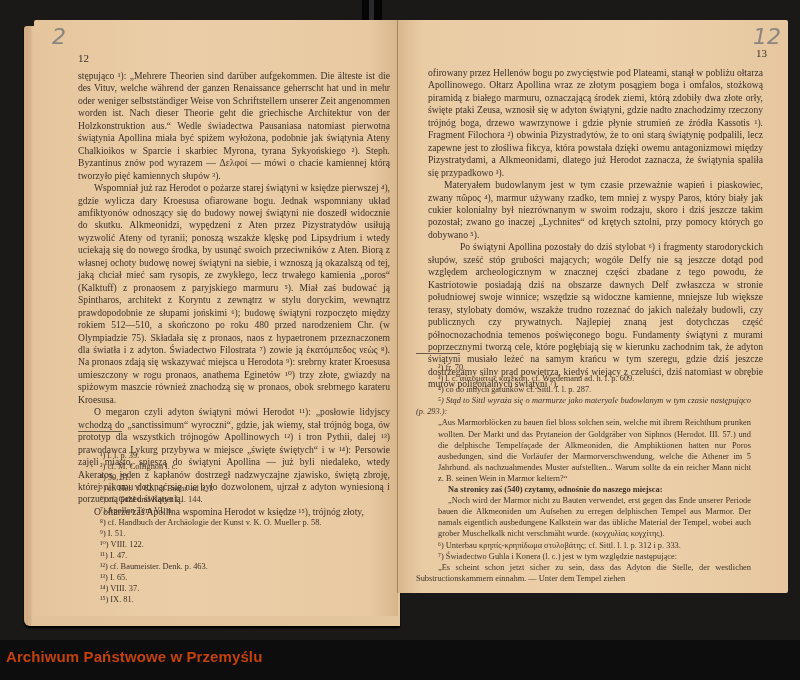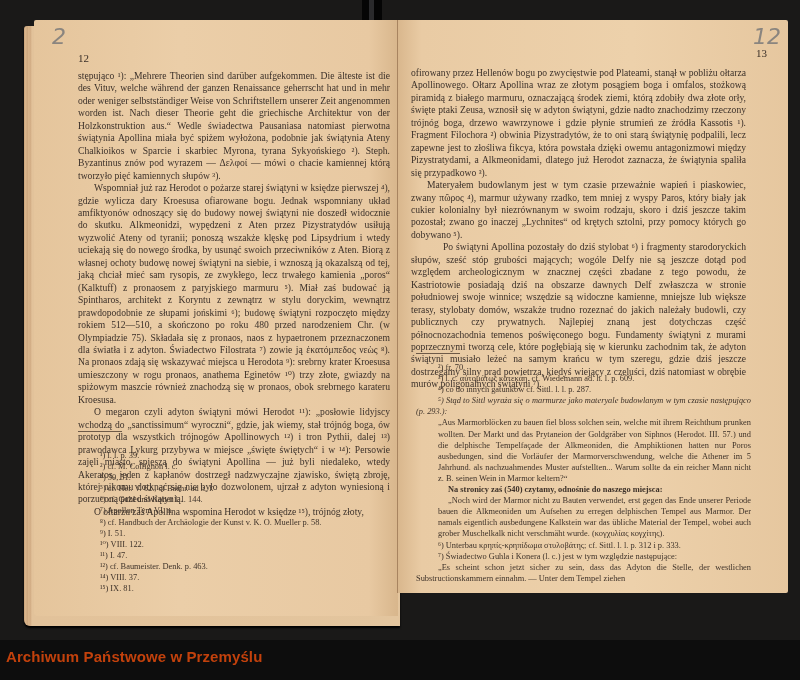--- a/index.html
+++ b/index.html
@@ -60,32 +60,33 @@
         <div class="ind2">²) cf. M. Collignon l. c.</div>
         <div class="ind2">⁴) 50, 51.</div>
         <div class="ind2">⁵) cf. Her. V. 62., cf Baehr. ad h. l.</div>
         <div class="ind2">⁶) cf. Guhl und Koner l. l. 144.</div>
         <div class="ind2">⁷) Apollon Tym VI. n.</div>
         <div class="ind2">⁸) cf. Handbuch der Archäologie der Kunst v. K. O. Mueller p. 58.</div>
         <div class="ind2">⁹) I. 51.</div>
         <div class="ind2">¹⁰) VIII. 122.</div>
         <div class="ind2">¹¹) I. 47.</div>
         <div class="ind2">¹²) cf. Baumeister. Denk. p. 463.</div>
+        <div class="ind2">¹³) I. 65.</div>
         <div class="ind2">¹⁴) VIII. 37.</div>
         <div class="ind2">¹⁵) IX. 81.</div>
       </div>
     </div>
 
     <div class="gutter"></div>
 
     <div class="page right">
       <div class="pencil-num" style="left:355px; top:4px;">12</div>
       <div class="page-num" style="left:358px; top:27px;">13</div>
 
-      <div class="text-block" style="left:13px; top:47px; width:335px;">
+      <div class="text-block" style="left:30px; top:47px; width:335px;">
         <p class="noindent">ofirowany przez Hellenów bogu po zwycięstwie pod Plateami, stanął w pobliżu ołtarza Apollinowego. Ołtarz Apollina wraz ze złotym posągiem boga i omfalos, stożkową piramidą z białego marmuru, oznaczającą środek ziemi, którą zdobiły dwa złote orły, święte ptaki Zeusa, wznosił się w adyton świątyni, gdzie nadto znachodzimy rzeczony trójnóg boga, drzewo wawrzynowe i gdzie płynie strumień ze źródła Kassotis ¹). Fragment Filochora ²) obwinia Pizystradytów, że to oni starą świątynię podpalili, lecz zapewne jest to złośliwa fikcya, która powstała dzięki owemu antagonizmowi między Pizystratydami, a Alkmeonidami, dlatego już Herodot zaznacza, że świątynia spaliła się przypadkowo ³).</p>
         <p>Materyałem budowlanym jest w tym czasie przeważnie wapień i piaskowiec, zwany πῶρος ⁴), marmur używany rzadko, tem mniej z wyspy Paros, który biały jak cukier kolonialny był niezrównanym w swoim rodzaju, skoro i dziś jeszcze takim pozostał; zwano go inaczej „Lychnites“ od krętych sztolni, przy pomocy których go dobywano ⁵).</p>
         <p style="text-indent:32px;">Po świątyni Apollina pozostały do dziś stylobat ⁶) i fragmenty starodoryckich słupów, sześć stóp grubości mających; wogóle Delfy nie są jeszcze dotąd pod względem archeologicznym w znacznej części zbadane z tego powodu, że Kastriotowie posiadają dziś na obszarze dawnych Delf zwłaszcza w stronie południowej swoje winnice; wszędzie są widoczne kamienne, mniejsze lub większe terasy, stylobaty domów, wszakże trudno rozeznać do jakich należały budowli, czy publicznych czy prywatnych. Najlepiej znaną jest dotychczas część północnozachodnia temenos poświęconego bogu. Fundamenty świątyni z murami poprzecznymi tworzą cele, które pogłębiają się w kierunku zachodnim tak, że adyton świątyni musiało leżeć na samym krańcu w tym szeregu, gdzie dziś jeszcze dostrzegamy silny prąd powietrza, kiedyś wiejący z czeluści, dziś natomiast w obrębie murów poligonalnych świątyni ⁷).</p>
       </div>
 
       <div class="rule" style="left:18px; top:333px; width:44px;"></div>
 
       <div class="notes" style="left:18px; top:342px; width:335px;">
         <div class="ind2">²) fr. 70.</div>
         <div class="ind2">³) l. c. αὐτομάτως κατεκάη. cf. Wiedemann ad. h. l. p. 609.</div>

